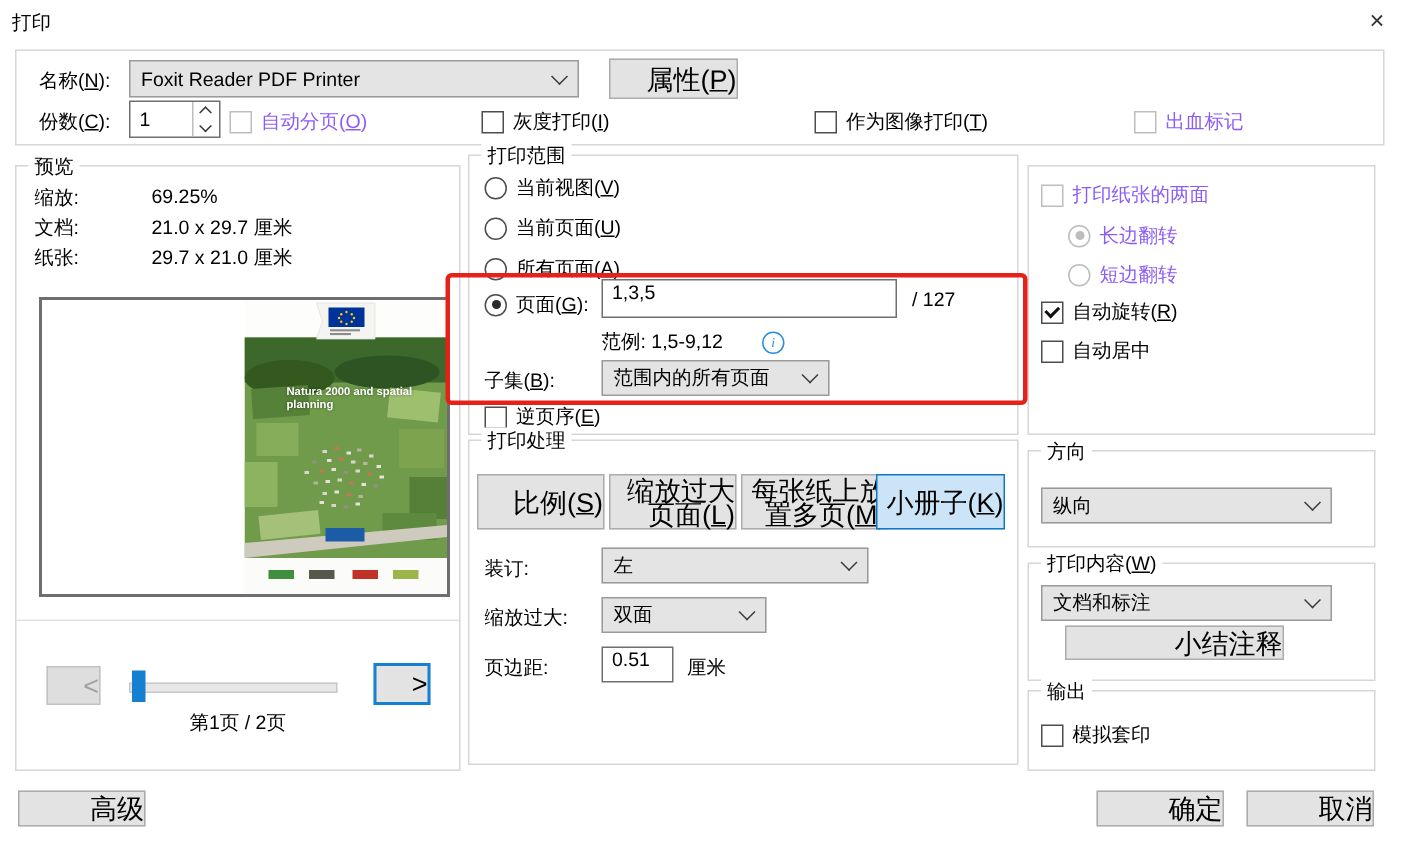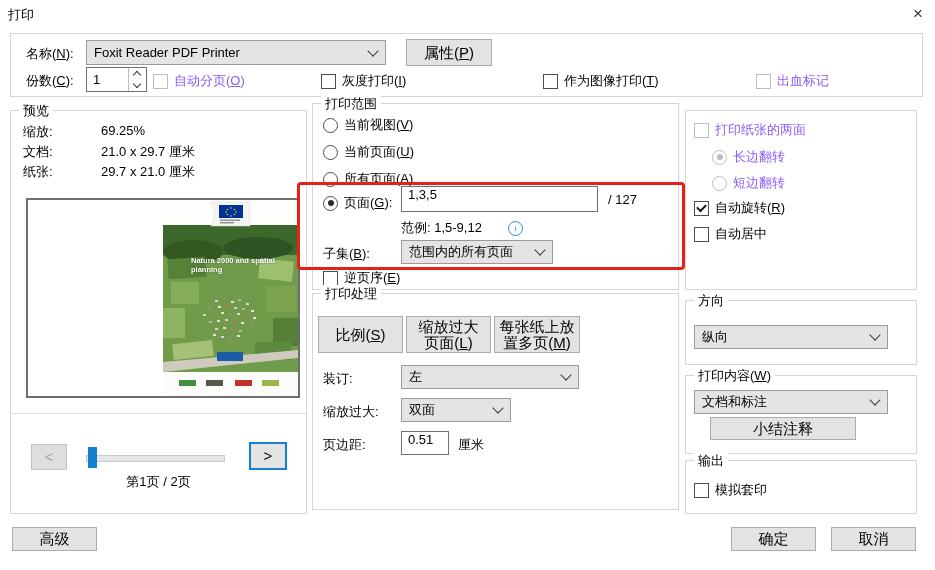--- a/index.html
+++ b/index.html
@@ -16,21 +16,21 @@
   .dis{color:#8b5cf6}
   
   .cb{width:13px;height:13px;border:1px solid #4d4d4d;background:#fff;flex:none;position:relative}
   .cb.off2{border-color:#bdbdbd}
   .cb .tick{position:absolute;left:2px;top:2px;width:7px;height:4px;border-left:2px solid #111;border-bottom:2px solid #111;transform:rotate(-45deg)}
   .rad{width:13px;height:13px;border:1px solid #4d4d4d;border-radius:50%;background:#fff;flex:none;display:flex;align-items:center;justify-content:center}
   .rad.off2{border-color:#bdbdbd}
   .rad .dot{width:6px;height:6px;border-radius:50%;background:#2b2b2b}
   .rad.off2 .dot{background:#bdbdbd}
   
-  .btn{position:absolute;background:#e3e3e3;border:1px solid #acacac;display:flex;flex-direction:column;align-items:center;justify-content:center;font-size:15px;line-height:16px;text-align:center;cursor:default;box-sizing:border-box}
+  .btn{position:absolute;background:#e3e3e3;border:1px solid #acacac;display:flex;flex-direction:column;align-items:flex-end;justify-content:center;font-size:18px;line-height:16px;text-align:center;cursor:default;box-sizing:border-box}
   .btn.sel{background:#cce4f7;border:1px solid #0d78c8}
   .btn.disbtn{background:#dedede;border-color:#c2c2c2;color:#a0a0a0}
   .btn.focus{border:2px solid #1580d0}
   .combo{position:absolute;background:#e4e4e4;border:1px solid #9a9a9a;display:flex;align-items:center;padding:0 24px 0 7px;font-size:13px;box-sizing:border-box;white-space:nowrap;overflow:hidden}
   .chev{position:absolute;right:8px;top:50%;margin-top:-6px;width:7px;height:7px;border-right:1.4px solid #3a3a3a;border-bottom:1.4px solid #3a3a3a;transform:rotate(45deg)}
   .tin{position:absolute;background:#fff;border:1px solid #6f6f6f;display:flex;padding:0 6px;font-size:13px;box-sizing:border-box}
   
   .spin{position:absolute;background:#fff;border:1px solid #6f6f6f;box-sizing:border-box;display:flex}
   .spin .val{flex:1;display:flex;align-items:center;padding-left:6px}
   .spin .arrows{width:17px;border-left:1px solid #bdbdbd;display:flex;flex-direction:column}
@@ -265,23 +265,26 @@
 <div class="group" style="left:312px;top:293px;width:365px;height:215px">
   <span class="glabel">打印处理</span>
 
   <div class="btn" style="left:5px;top:22px;width:85px;height:37px">
     <span>比例(<u>S</u>)</span>
   </div>
   <div class="btn" style="left:93px;top:22px;width:85px;height:37px">
     <span>缩放过大</span>
     <span>页面(<u>L</u>)</span>
   </div>
-  <div class="btn" style="left:181px;top:22px;width:86px;height:37px">
+  <div class="btn" style="left:181px;top:22px;width:98px;height:37px">
     <span>每张纸上放</span>
     <span>置多页(<u>M</u>)</span>
+  </div>
+  <div class="btn sel" style="left:271px;top:22px;width:86px;height:37px">
+    <span>小册子(<u>K</u>)</span>
   </div>
 
   <div class="row" style="left:10px;top:76px">
     <span>装订:</span>
   </div>
   <div class="combo" style="left:88px;top:71px;width:178px;height:24px">
     <span>左</span>
     <span class="chev"></span>
   </div>
 

